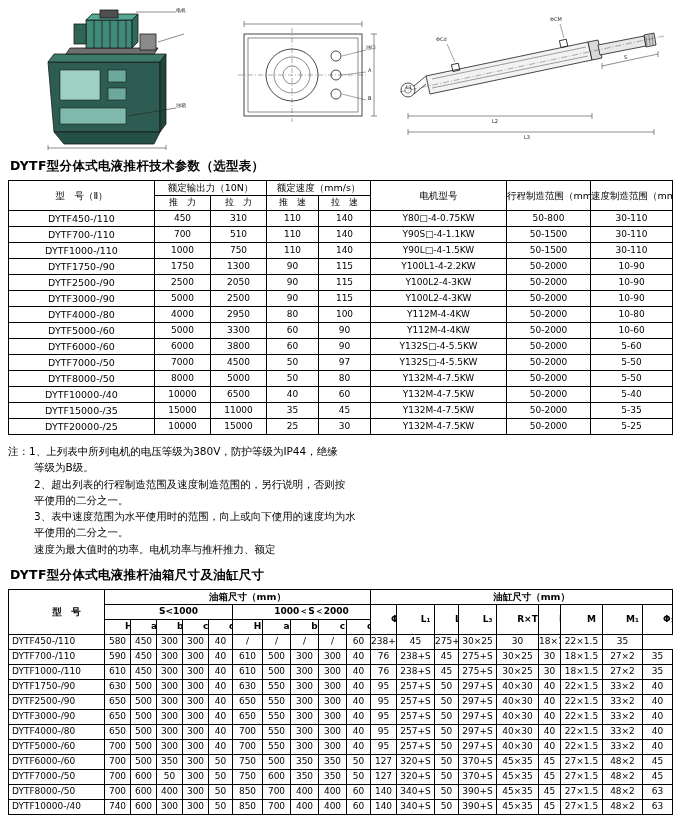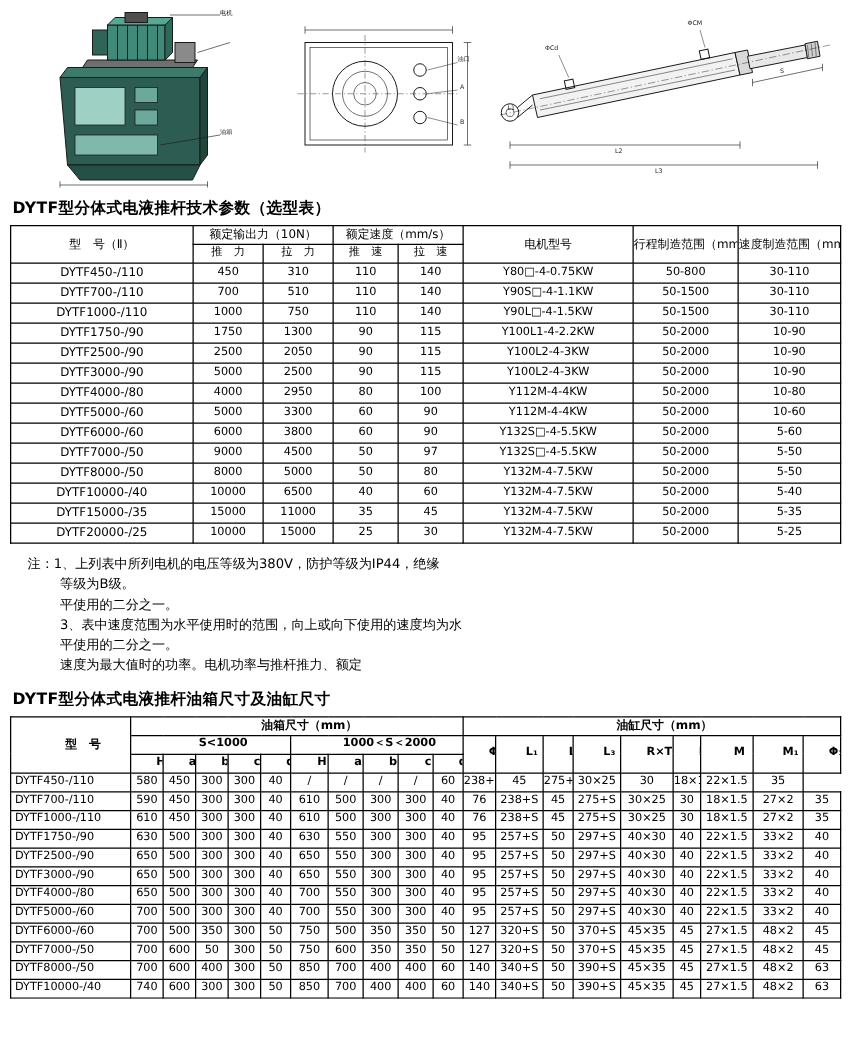--- a/index.html
+++ b/index.html
@@ -61,21 +61,21 @@
   table.t2 th{font-weight:bold;padding-left:20px;}
   table.t1 .modelcell{font-size:9.5px;}
   table.t1 .hdr{font-size:9.5px;}
   table.t2 .hdr{font-size:9.5px;}
   table.t2 .modelcell{font-size:9px;text-align:left;padding-left:3px;}
   table.t1 tr.row td{height:15px;}
   table.t2 tr.row td{height:14px;}
 
   
   .notes{
-    margin:8px 0 0 14px;
+    margin:8px 0 0 0;
     font-size:10.5px;
     line-height:1.55;
   }
   .notes .nline{white-space:pre-wrap;}
   .notes-indent{padding-left:26px;}
 
   
   svg{display:block;}
 </style>
 </head>
@@ -324,21 +324,21 @@
           <td>6000</td>
           <td>3800</td>
           <td>60</td>
           <td>90</td>
           <td>Y132S□-4-5.5KW</td>
           <td>50-2000</td>
           <td>5-60</td>
         </tr>
         <tr class="row">
           <td class="modelcell">DYTF7000-/50</td>
-          <td>9000</td>
+          <td>7000</td>
           <td>4500</td>
           <td>50</td>
           <td>97</td>
           <td>Y132S□-4-5.5KW</td>
           <td>50-2000</td>
           <td>5-50</td>
         </tr>
         <tr class="row">
           <td class="modelcell">DYTF8000-/50</td>
           <td>8000</td>
@@ -378,20 +378,21 @@
           <td>Y132M-4-7.5KW</td>
           <td>50-2000</td>
           <td>5-25</td>
         </tr>
       </tbody>
   </table>
 
   <div class="notes">
     <div class="nline">注：1、上列表中所列电机的电压等级为380V，防护等级为IP44，绝缘</div>
     <div class="nline notes-indent">等级为B级。</div>
+    <div class="nline notes-indent">2、超出列表的行程制造范围及速度制造范围的，另行说明，否则按</div>
     <div class="nline notes-indent">平使用的二分之一。</div>
     <div class="nline notes-indent">3、表中速度范围为水平使用时的范围，向上或向下使用的速度均为水</div>
     <div class="nline notes-indent">平使用的二分之一。</div>
     <div class="nline notes-indent">速度为最大值时的功率。电机功率与推杆推力、额定</div>
   </div>
 
   <div class="section-title">DYTF型分体式电液推杆油箱尺寸及油缸尺寸</div>
 
   <table class="t2">
     <colgroup>

